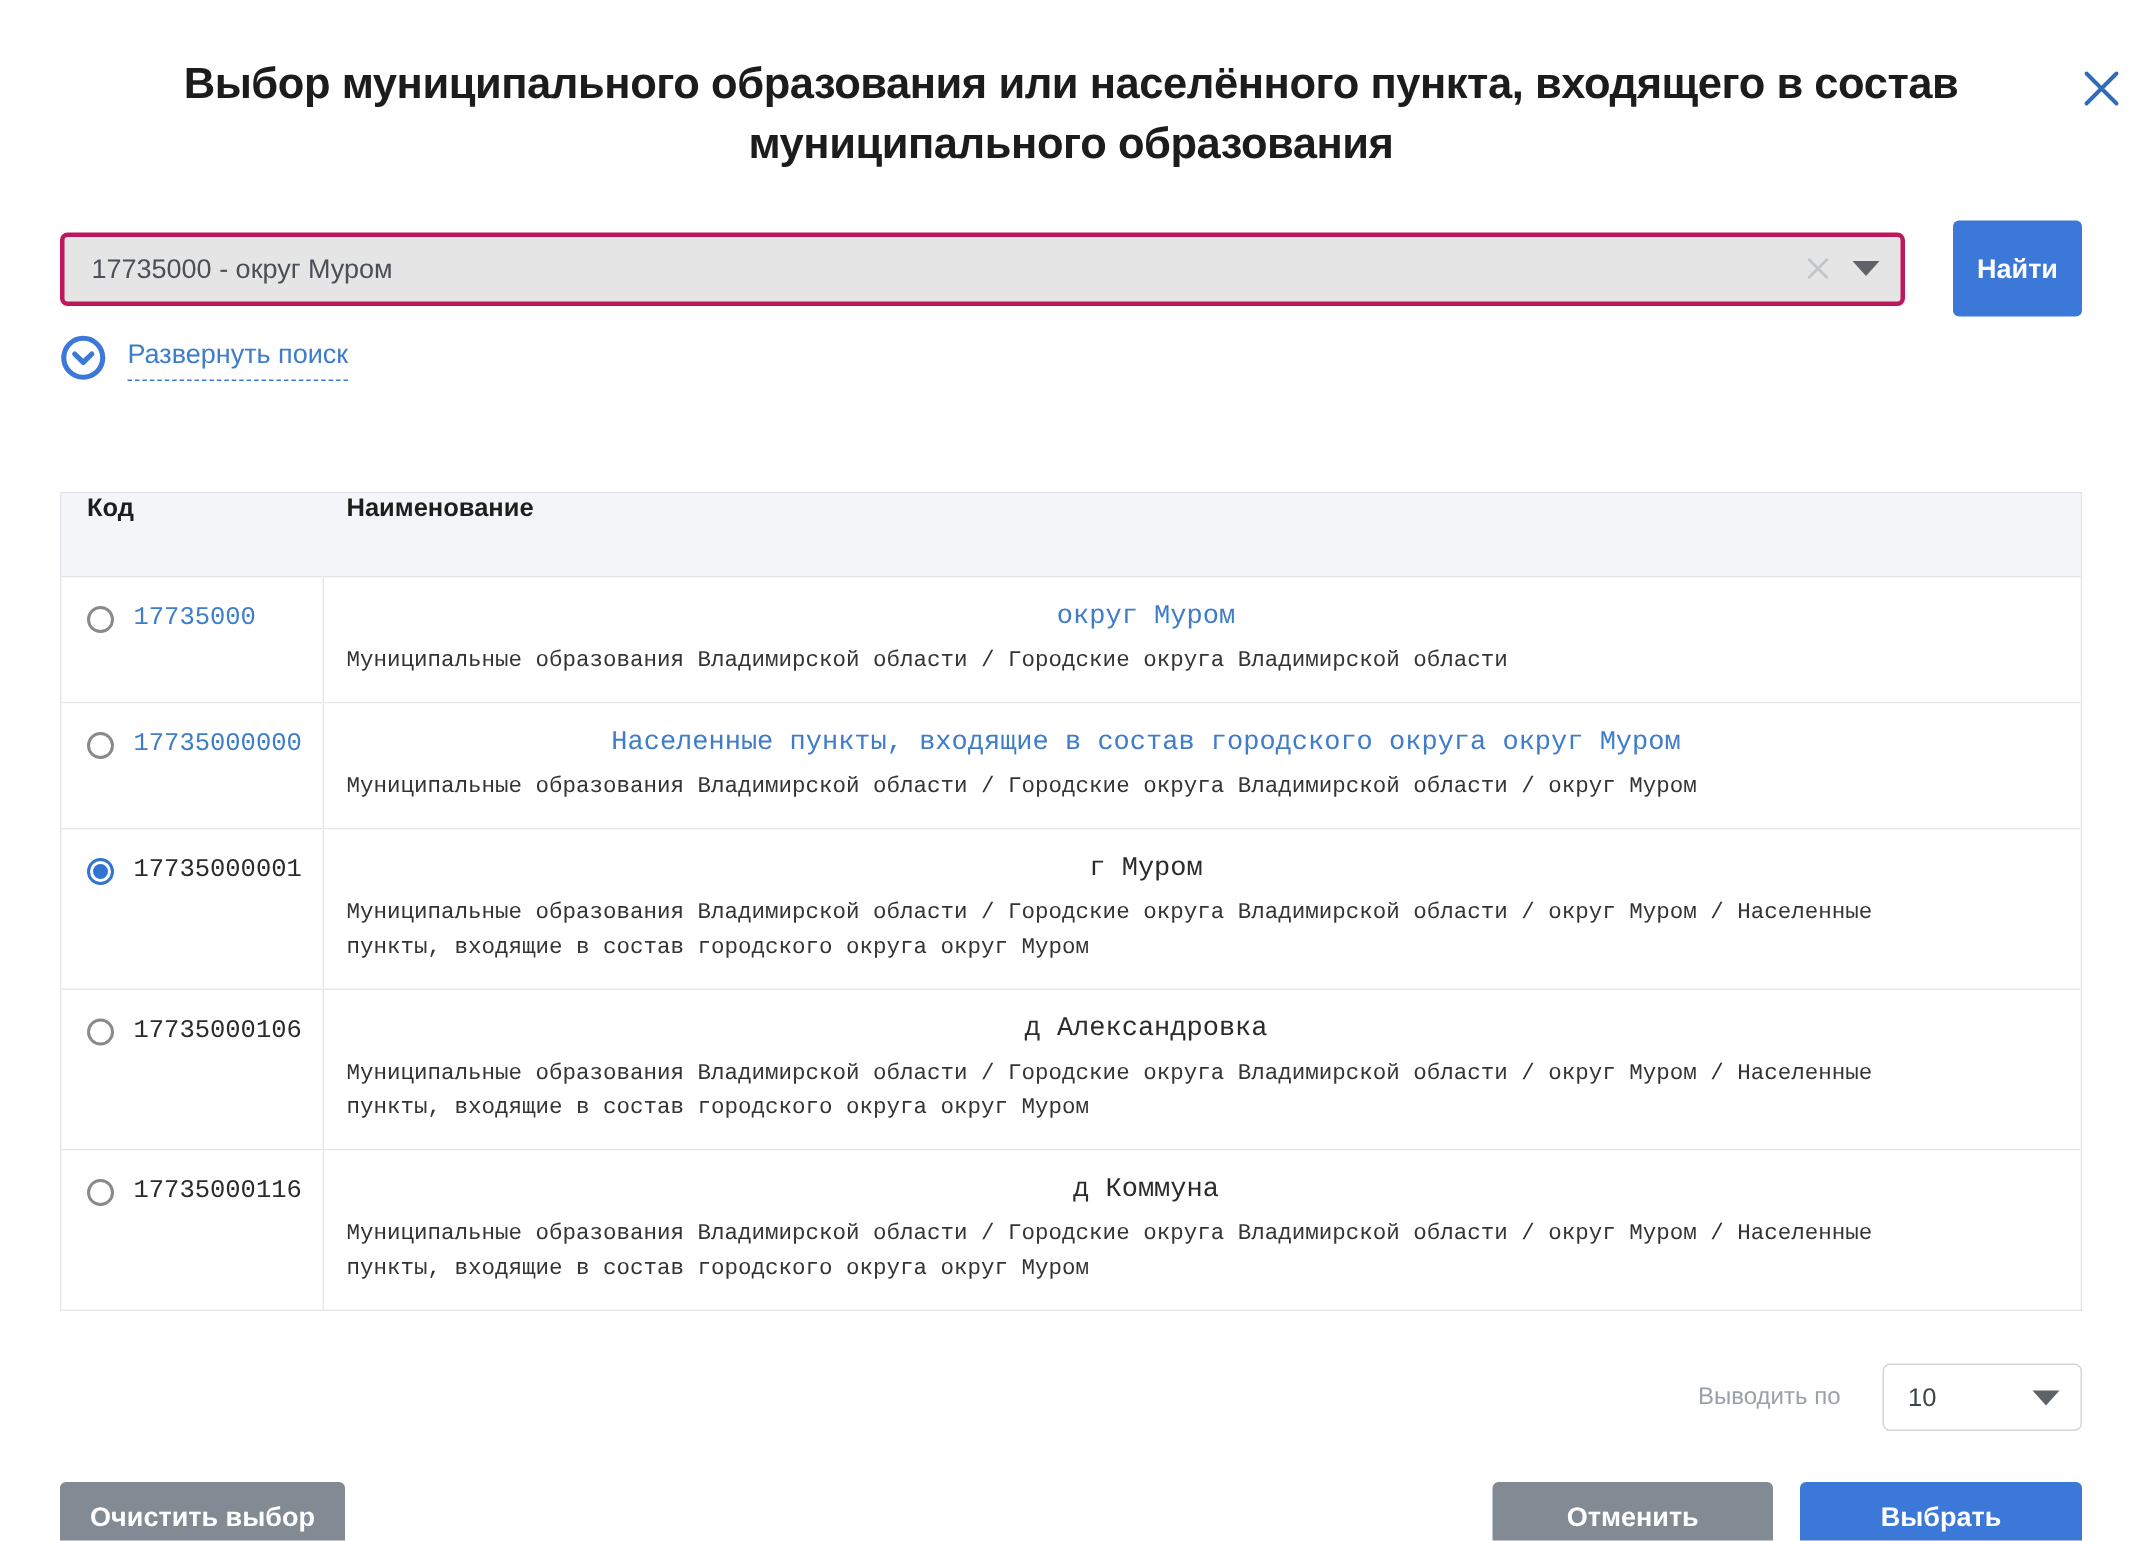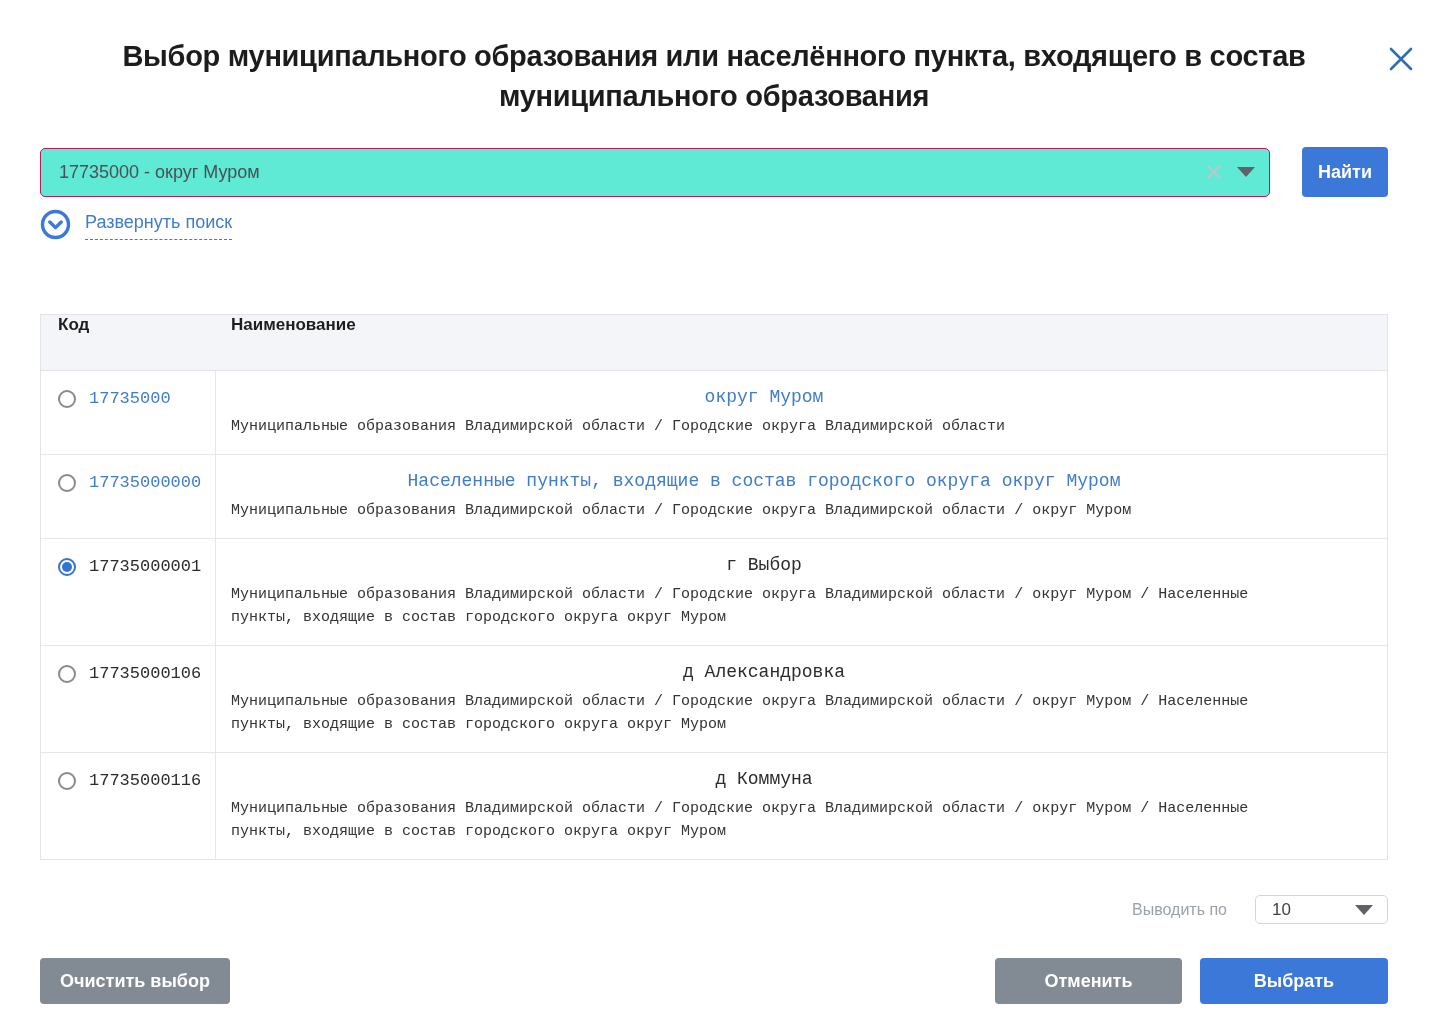--- a/index.html
+++ b/index.html
@@ -11,36 +11,36 @@
   
   .close-btn { position: absolute; top: 6px; right: 12px; width: 34px; height: 34px;
     background: none; border: none; cursor: pointer; padding: 0; }
 
   
   .title { margin: 36px auto 0; max-width: 1320px; text-align: center;
     font-size: 29px; font-weight: 700; line-height: 40px; color: #1c1c1c; letter-spacing: -0.3px; }
 
   
   .search-row { display: flex; align-items: center; margin-top: 31px; }
-  .combo { position: relative; flex: 1; height: 49px; border: 1px solid #be185d;
-    border-radius: 5px; background: #5eead4; }
+  .combo { position: relative; flex: 1; height: 49px; border: 3px solid #be185d;
+    border-radius: 5px; background: #e5e5e5; }
   .combo-input { width: 100%; height: 100%; border: none; outline: none; background: transparent;
     padding: 0 76px 0 18px; font-size: 18px; color: #4a5056;
     font-family: "Liberation Sans", sans-serif; }
   .combo-clear { position: absolute; right: 46px; top: 50%; transform: translateY(-50%);
     width: 18px; height: 18px; cursor: pointer; }
   .combo-caret { position: absolute; right: 14px; top: 50%; transform: translateY(-50%);
     width: 0; height: 0; border-left: 9px solid transparent; border-right: 9px solid transparent;
     border-top: 10px solid #5f6368; cursor: pointer; }
 
   .btn { border: none; border-radius: 4px; color: #fff; font-weight: 700; font-size: 18px;
     cursor: pointer; font-family: "Liberation Sans", sans-serif; }
   .btn-blue { background: #3c78d8; }
   .btn-gray { background: #828b94; }
-  .btn-find { width: 86px; height: 50px; margin-left: 32px; }
+  .btn-find { width: 86px; height: 64px; margin-left: 32px; }
 
   
   .expand-row { display: flex; align-items: flex-start; margin-top: 12px; }
   .expand-icon { width: 31px; height: 31px; cursor: pointer; flex: none; }
   .expand-link { margin-left: 14px; margin-top: 3px; font-size: 18px; color: #3f7dca;
     text-decoration: none; border-bottom: 1px dashed #3c78d8; padding-bottom: 6px; cursor: pointer; }
 
   
   .table { margin-top: 74px; border: 1px solid #e2e4e7; }
   .thead { display: flex; height: 56px; align-items: flex-start; background: #f4f5f8;
@@ -64,21 +64,21 @@
   .trow.linked .code-text { color: #3f7dca; cursor: pointer; }
 
   .cell-name { flex: 1; padding: 16px 90px 16px 15px; }
   .row-name { font-size: 18px; line-height: 21px; color: #2b2b2b; text-align: center; }
   .trow.linked .row-name { color: #3f7dca; cursor: pointer; }
   .row-path { margin-top: 7px; font-size: 15px; line-height: 23px; color: #343434; }
 
   
   .pagination { display: flex; justify-content: flex-end; align-items: center; margin-top: 35px; }
   .pg-label { font-size: 16px; color: #9aa1a8; margin-right: 28px; }
-  .pg-select { position: relative; width: 133px; height: 29px; border: 1px solid #d2d6da;
+  .pg-select { position: relative; width: 133px; height: 45px; border: 1px solid #d2d6da;
     border-radius: 5px; display: flex; align-items: center; padding: 0 16px; cursor: pointer; }
   .pg-value { font-size: 17px; color: #3e444a; }
   .pg-caret { position: absolute; right: 14px; top: 50%; transform: translateY(-50%);
     width: 0; height: 0; border-left: 9px solid transparent; border-right: 9px solid transparent;
     border-top: 10px solid #5f6368; }
 
   
   .footer { display: flex; align-items: center; margin-top: 34px; }
   .btn-clear  { width: 190px; height: 46px; }
   .btn-cancel { width: 187px; height: 46px; margin-left: auto; }
@@ -147,21 +147,21 @@
         <div class="row-path">Муниципальные образования Владимирской области / Городские округа Владимирской области / округ Муром</div>
       </div>
     </div>
 
     <div class="trow h3">
       <div class="cell-code">
         <span class="radio checked"></span>
         <span class="code-text">17735000001</span>
       </div>
       <div class="cell-name">
-        <div class="row-name">г Выбор</div>
+        <div class="row-name">г Муром</div>
         <div class="row-path">Муниципальные образования Владимирской области / Городские округа Владимирской области / округ Муром / Населенные пункты, входящие в состав городского округа округ Муром</div>
       </div>
     </div>
 
     <div class="trow h3">
       <div class="cell-code">
         <span class="radio"></span>
         <span class="code-text">17735000106</span>
       </div>
       <div class="cell-name">

